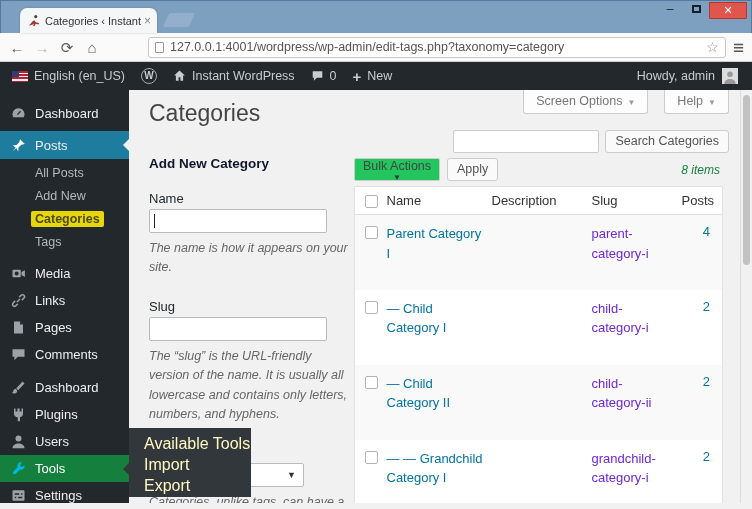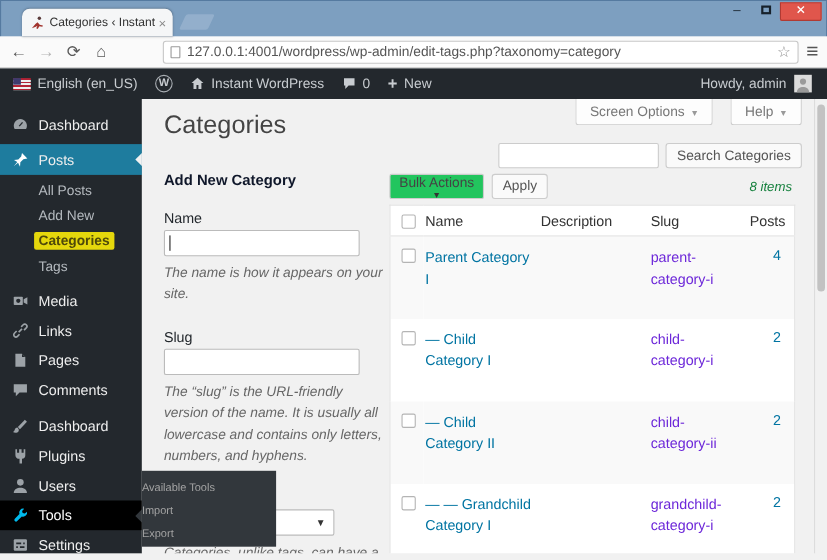--- a/index.html
+++ b/index.html
@@ -58,21 +58,21 @@
   .sidebar{ position:relative; width:129px; background:#23282d; flex:none; padding-top:10px;
             font-size:13px; color:#eee; }
   .side-item{ position:relative; height:27px; display:flex; align-items:center; gap:9px; padding-left:10px; }
   .side-item .ico{ width:16px; display:flex; justify-content:center; color:#9ca2a7; }
   .side-item.posts-active{ height:28px; background:#1e7c9e; margin:4px 0 0; }
   .side-item.posts-active .ico{ color:#fff; }
   .submenu{ padding:3px 0 6px; }
   .sub-item{ height:23px; line-height:23px; padding-left:35px; color:#b4b9be; font-size:12.5px; }
   .sub-item .hl{ background:#e5d70c; color:#4f490a; font-weight:bold; padding:1px 4px; border-radius:2px; margin-left:-4px; }
   .side-gap{ height:6px; }
-  .side-item.tools-hover{ background:#000000; color:#fff; }
+  .side-item.tools-hover{ background:#15803d; color:#fff; }
   .side-item.tools-hover .ico{ color:#00b9eb; }
   .arrow-right{ position:absolute; right:0; top:50%; margin-top:-6px; width:0; height:0;
                 border-top:6px solid transparent; border-bottom:6px solid transparent; }
   .arrow-content{ border-right:6px solid #f1f1f1; }
   .arrow-flyout{ border-right:6px solid #32373c; }
 
   
   .content{ position:relative; flex:1; background:#f1f1f1; overflow:hidden; font-size:13px; color:#444; }
   .h1{ position:absolute; left:20px; top:10px; font-size:23px; font-weight:400; color:#444; }
   .screen-meta{ position:absolute; top:0; right:11px; display:flex; gap:16px; }
@@ -113,21 +113,21 @@
   table.cat th.num, table.cat td.num{ text-align:right; padding-right:12px; color:#0074a2; }
   table.cat td{ vertical-align:top; font-size:13px; padding:9px 4px 9px 2px; height:75px; }
   table.cat tr.striped td{ background:#f9f9f9; }
   .cb{ width:13px; height:13px; border:1px solid #b4b4b4; border-radius:2px; background:#fff; margin:2px 0 0 8px; }
   .cat-link{ color:#0074a2; text-decoration:none; line-height:1.5; }
   .slug-txt{ color:#6d28d9; line-height:1.5; word-wrap:break-word; }
 
   
   .flyout{ position:absolute; left:0; top:338px; width:122px; height:69px; background:#32373c;
            padding-top:5px; z-index:20; }
-  .flyout-item{ height:21px; line-height:21px; font-size:10px; color:#a3a3a3; }
+  .flyout-item{ height:21px; line-height:21px; padding-left:15px; font-size:16px; color:#fef9c3; }
 
   
   .scrollbar{ width:12px; flex:none; background:#f1f1f1; border-left:1px solid #dcdcdc; position:relative; }
   .thumb{ position:absolute; left:2px; top:5px; width:7px; height:170px; background:#c2c2c2; border-radius:4px; }
 
   svg{ display:block; }
 </style>
 </head>
 <body>
 

